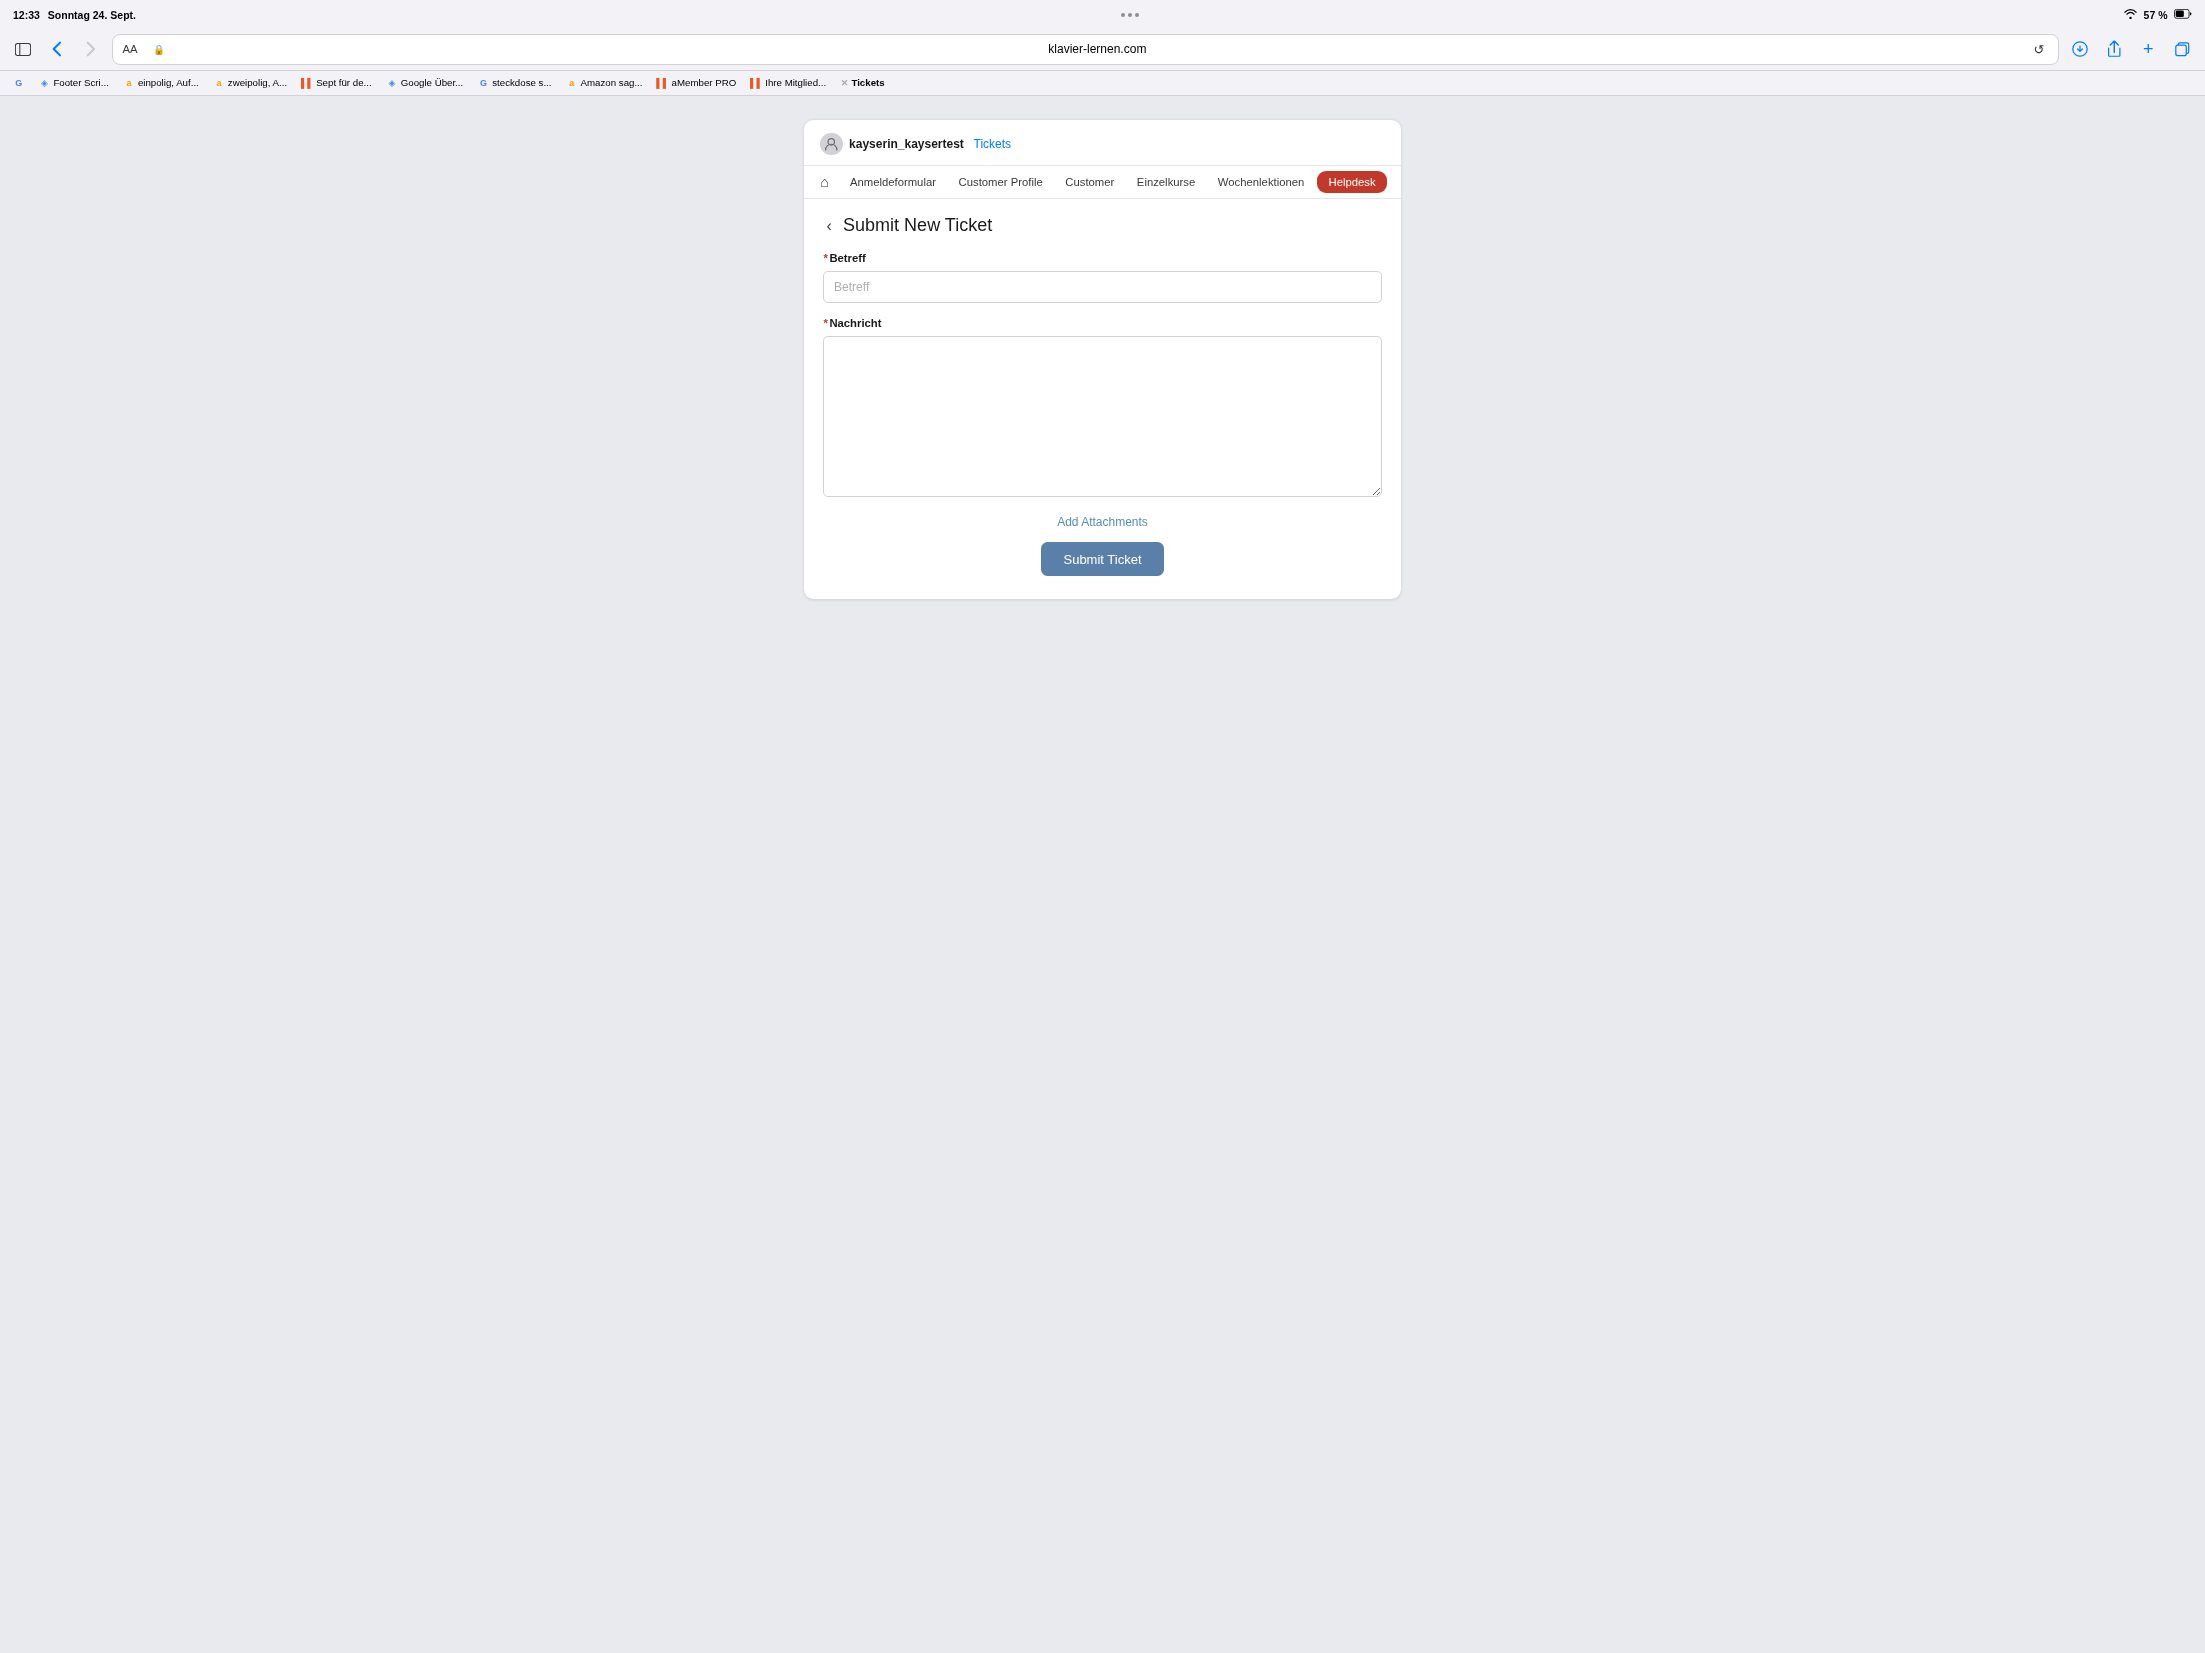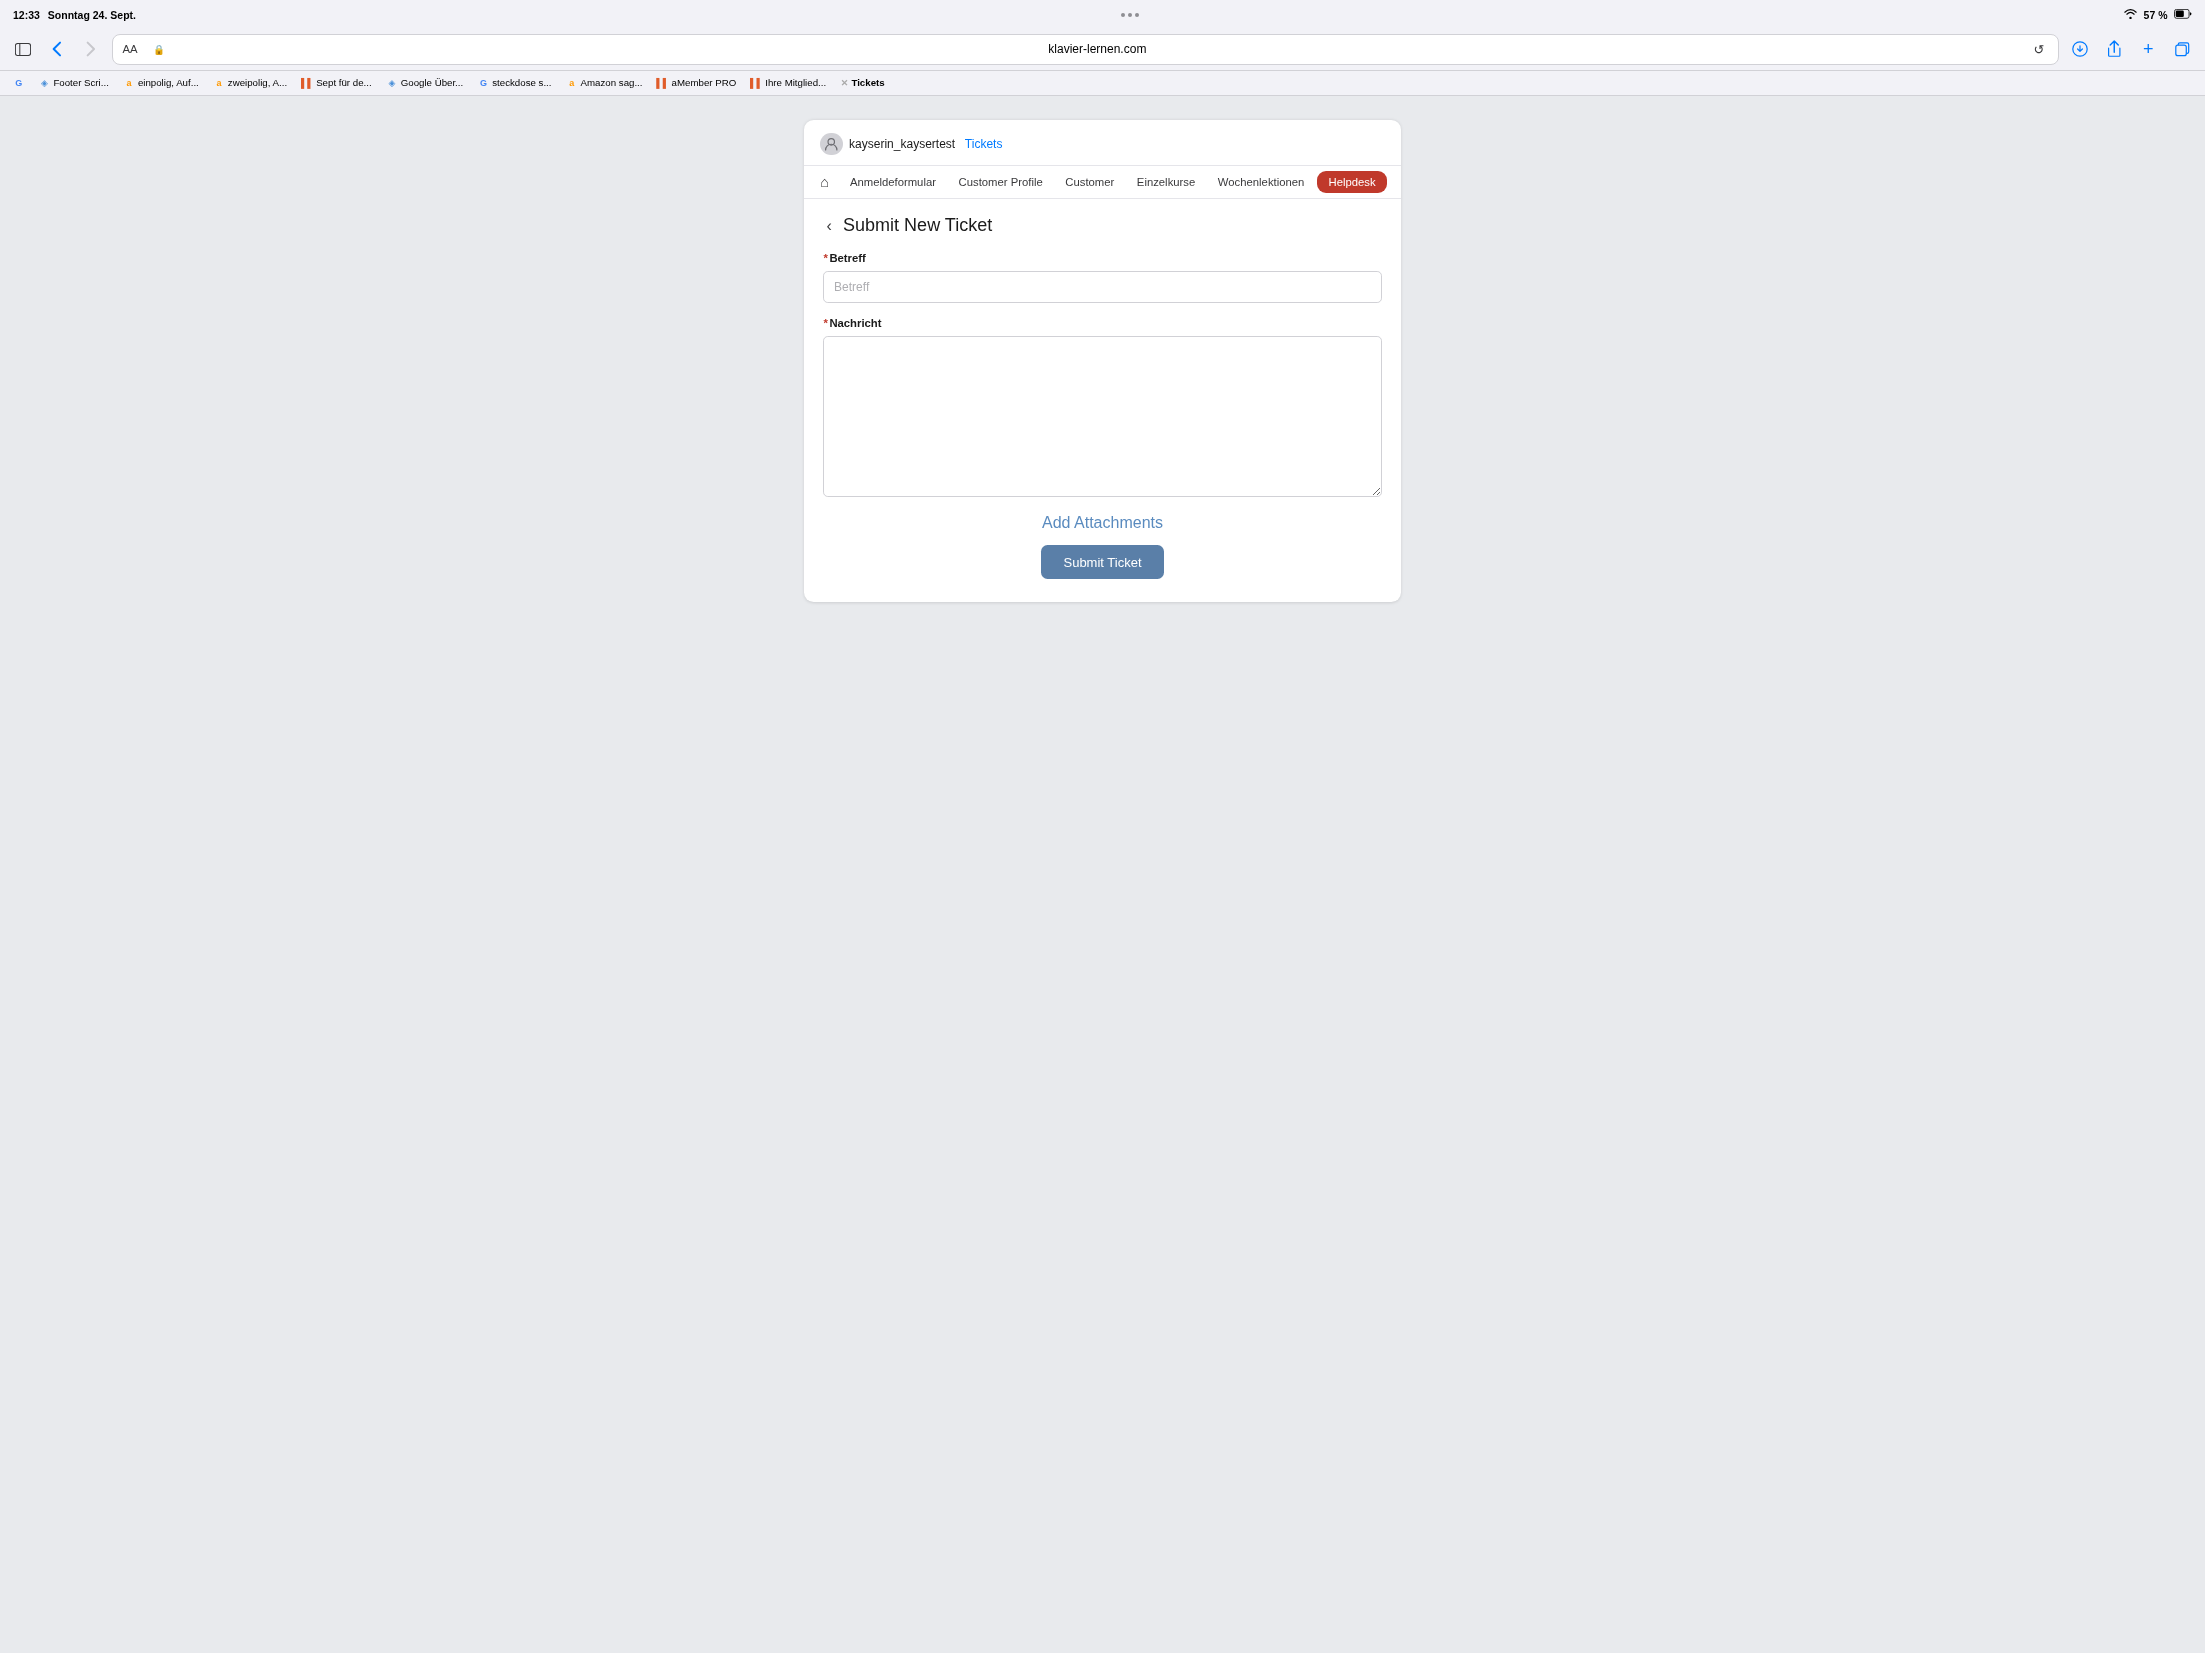--- a/index.html
+++ b/index.html
@@ -141,21 +141,21 @@
       border-radius: 50%;
       background: #d1d1d6;
       display: flex;
       align-items: center;
       justify-content: center;
       font-size: 11.3px;
       color: #6e6e73;
     }
     .user-name {
       font-size: 12px;
-      font-weight: 400;
+      font-weight: 700;
       color: #1a1a1a;
     }
     .logout-link {
       font-size: 12px;
       color: #007aff;
       cursor: pointer;
       text-decoration: none;
       margin-left: 3.2px;
     }
 
@@ -256,21 +256,21 @@
       min-height: 161px;
     }
 
     
     .attachments-row {
       text-align: center;
       margin: 11.3px 0 13px;
     }
     .attachments-link {
       color: #5a8bbf;
-      font-size: 16px;
+      font-size: 12px;
       cursor: pointer;
       text-decoration: none;
     }
 
     
     .submit-row {
       text-align: center;
     }
     .submit-btn {
       background: #5a7fa8;

